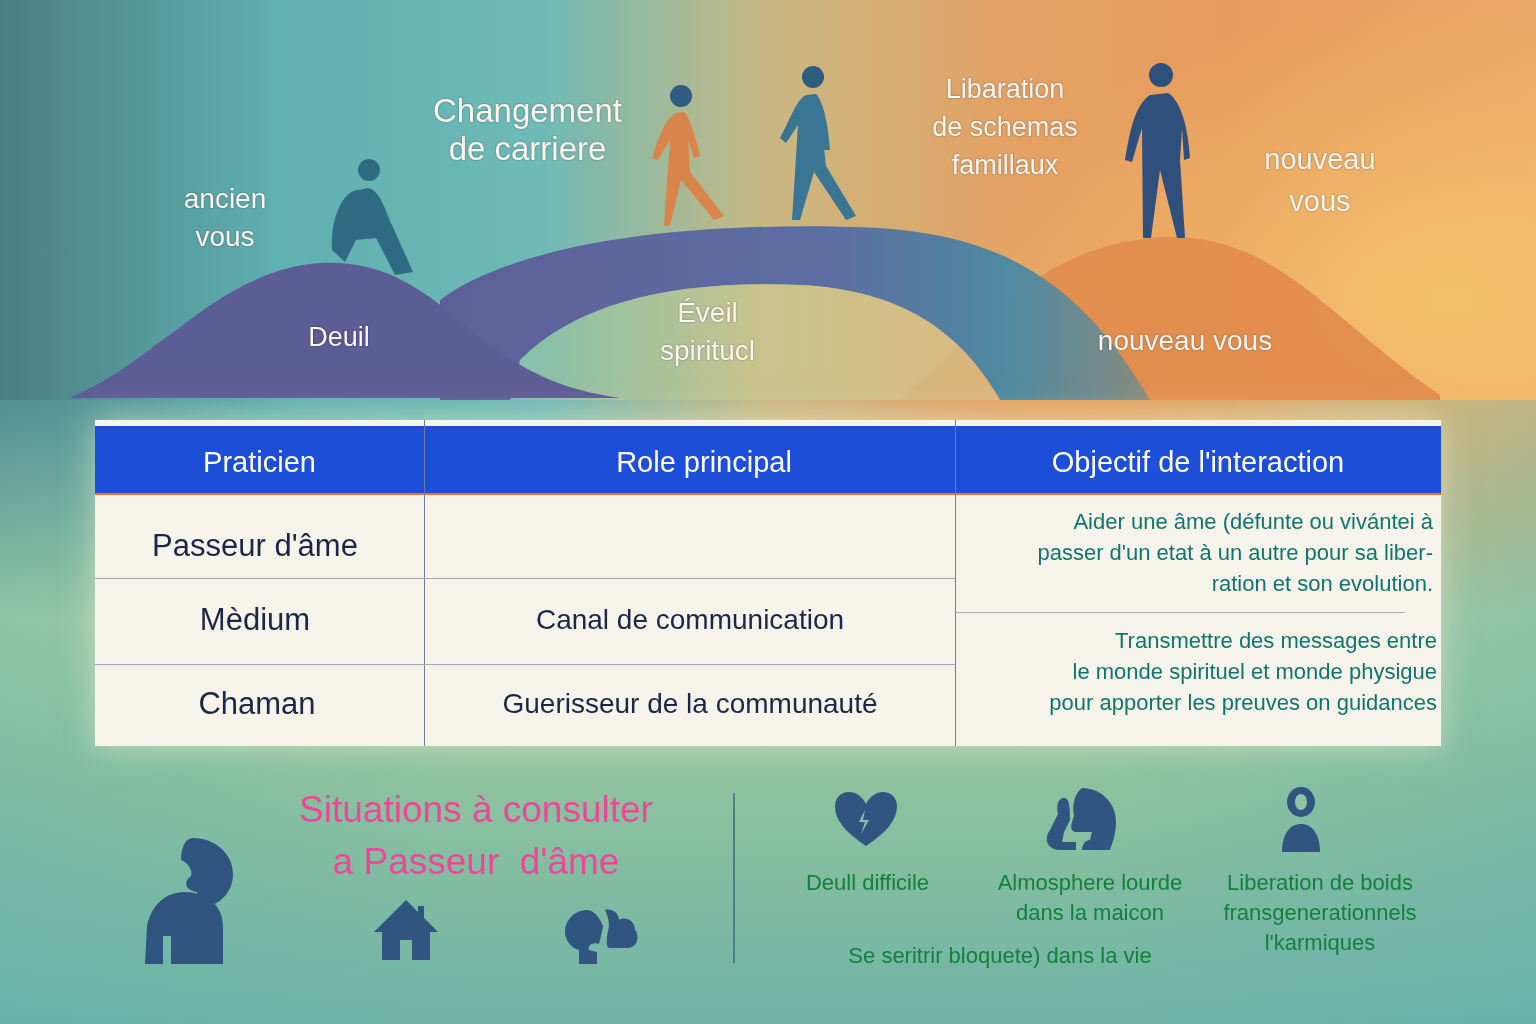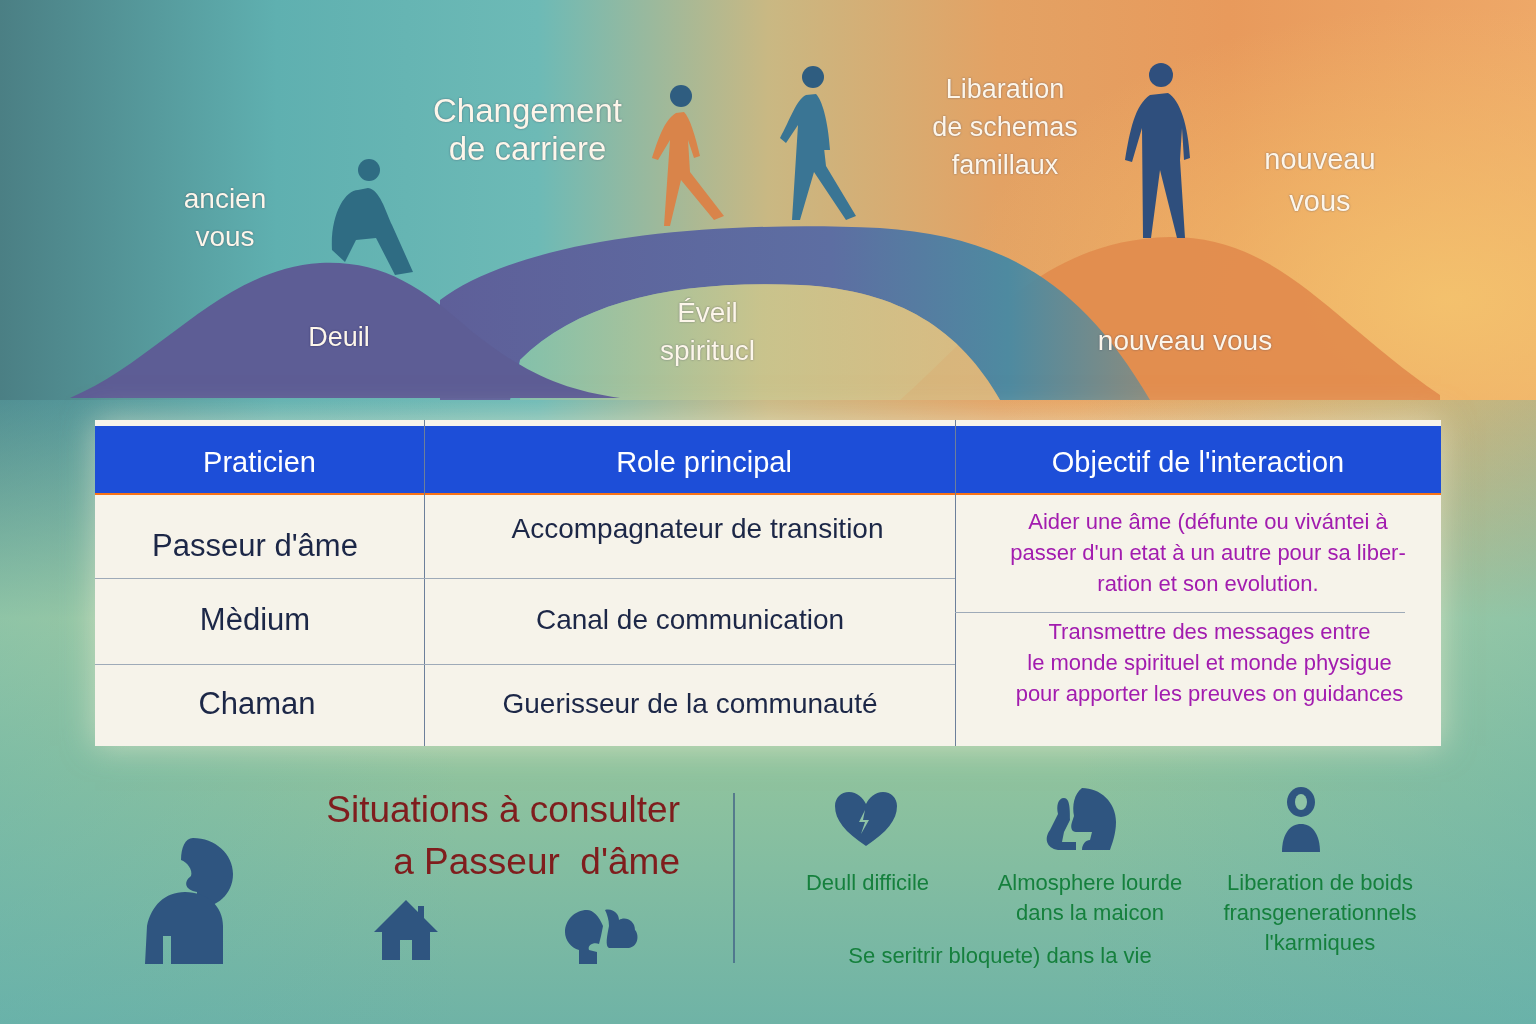--- a/index.html
+++ b/index.html
@@ -31,23 +31,23 @@
     position:absolute; left:95px; top:420px; width:1346px; height:326px;
     background:#f6f3ea; box-shadow:0 0 30px rgba(255,245,220,0.5);
   }
   .thead { position:absolute; left:0; top:0; width:1346px; height:69px; background:#1d4ed8; border-bottom:2px solid #f97316;margin-top:6px; }
   .th { position:absolute; top:0; height:69px; line-height:72px; color:#ffffff; font-size:29px; text-align:center; }
   .vline { position:absolute; top:0; width:1px; background:#6c7f9a; }
   .hline { position:absolute; height:1px; background:#9eaab8; }
   .td { position:absolute; color:#1c2747; text-align:center; }
   .td-name { font-size:31px; }
   .td-role { font-size:28px; }
-  .td-obj { position:absolute; color:#a21caf; font-size:22px; line-height:31px; text-align:center; }
+  .td-obj { position:absolute; color:#0f766e; font-size:22px; line-height:31px; text-align:right; }
 
-  .sit-title { position:absolute; left:240px; top:784px; width:440px; color:#7f1d1d; font-size:37px; line-height:52px; text-align:right; }
+  .sit-title { position:absolute; left:256px; top:784px; width:440px; color:#ec4899; font-size:37px; line-height:52px; text-align:center; }
   .divider { position:absolute; left:733px; top:793px; width:2px; height:170px; background:#3e5d85; opacity:0.7; }
   .cap { position:absolute; color:#15803d; font-size:22px; line-height:30px; text-align:center; }
   .icon { position:absolute; }
 </style>
 </head>
 <body>
 
 <div class="bottom-bg"></div>
 
 <div class="scene">
@@ -120,32 +120,31 @@
     <div class="th" style="left:329px; width:531px;padding-left:29px;">Role principal</div>
     <div class="th" style="left:860px; width:486px;">Objectif de l'interaction</div>
   </div>
   <div class="vline" style="left:329px; height:326px;"></div>
   <div class="vline" style="left:860px; height:326px;"></div>
   <div class="hline" style="left:0; top:158px; width:860px;"></div>
   <div class="hline" style="left:0; top:244px; width:860px;"></div>
   <div class="hline" style="left:860px; top:192px; width:450px;"></div>
 
   <div class="td td-name" style="left:0; top:108px; width:320px;">Passeur d'âme</div>
-  <div class="td td-role" style="left:340px; top:93px; width:525px;">Accompagnateur de transition</div>
   <div class="td td-name" style="left:0; top:182px; width:320px;">Mèdium</div>
   <div class="td td-role" style="left:330px; top:184px; width:530px;">Canal de communication</div>
   <div class="td td-name" style="left:0; top:266px; width:324px;">Chaman</div>
   <div class="td td-role" style="left:330px; top:268px; width:530px;">Guerisseur de la communauté</div>
 
   <div class="td-obj" style="left:888px; top:86px; width:450px;">
     <div>Aider une âme (défunte ou vivántei à</div>
     <div>passer d'un etat à un autre pour sa liber-</div>
     <div>ration et son evolution.</div>
   </div>
-  <div class="td-obj" style="left:887px; top:196px; width:455px;">
+  <div class="td-obj" style="left:887px; top:205px; width:455px;">
     <div>Transmettre des messages entre</div>
     <div>le monde spirituel et monde physigue</div>
     <div>pour apporter les preuves on guidances</div>
   </div>
 </div>
 
 <div class="sit-title">
   <div>Situations à consulter</div>
   <div style="white-space:pre;">a Passeur  d'âme</div>
 </div>

